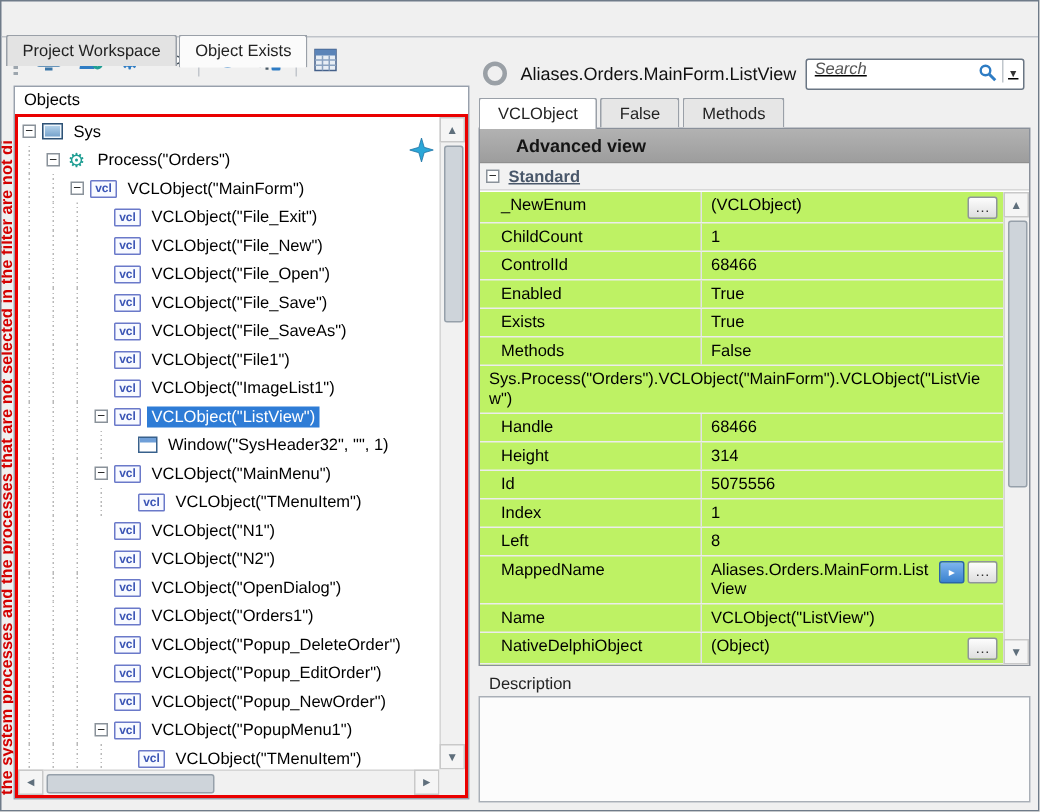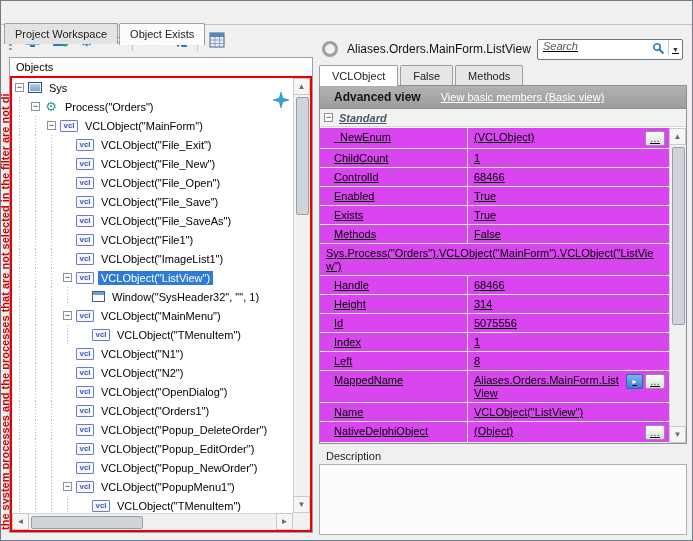--- a/index.html
+++ b/index.html
@@ -83,29 +83,29 @@
   .search-caret{font-size:7px;color:#333;border:none;background:transparent;width:13px;height:19px;}
 
   .insp-tabs{position:absolute;left:318px;top:64px;display:flex;z-index:3;}
   .insp-tab{height:20px;padding:4px 12px 0;font-size:11px;background:#e6e6e6;color:#222;
     border:1px solid #9aa0a8;border-bottom:none;border-radius:2px 2px 0 0;margin-right:2px;}
   .insp-tab.active{background:#fff;height:21px;}
 
   .propbox{position:absolute;left:318px;top:84px;width:368px;height:359px;background:#fff;
     border:1px solid #8a909a;}
   .adv-bar{height:23px;background:linear-gradient(#b2b2b2,#9d9d9d);display:flex;
-    align-items:center;padding:0 14px;border-bottom:1px solid #8f8f8f;}
+    align-items:center;padding:0 24px;border-bottom:1px solid #8f8f8f;}
   .adv-title{font-size:12px;font-weight:bold;color:#141414;margin-right:20px;}
   .adv-link{font-size:11px;color:#fff;text-decoration:underline;cursor:pointer;}
   .std-row{height:18px;background:#f2f2f2;border-bottom:1px solid #d8d8d8;display:flex;
     align-items:center;padding-left:4px;}
   .std-expander{width:9px;height:9px;border:1px solid #8a929a;background:#fff;font-size:9px;
     line-height:7px;text-align:center;color:#222;margin-right:6px;}
-  .std-label{font-size:11px;font-weight:bold;color:#49576a;text-decoration:underline;font-style:italic;}
-  .grid{position:absolute;left:0;top:42px;right:17px;bottom:0;overflow:hidden;background:#d946ef;text-decoration:underline;}
+  .std-label{font-size:11px;font-weight:bold;color:#49576a;text-decoration:underline;}
+  .grid{position:absolute;left:0;top:42px;right:17px;bottom:0;overflow:hidden;background:#bef264;}
   .grid-scroll{position:absolute;top:42px;right:0;bottom:0;width:17px;background:#f1f1f1;
     border-left:1px solid #d4d4d4;}
   .prop-row{display:flex;min-height:19px;border-bottom:1px solid #ececec;font-size:11px;}
   .prop-name{width:148px;flex:none;padding:3px 4px 2px 14px;border-right:1px solid #e2e2e2;color:#000;}
   .prop-value{flex:1;padding:3px 4px 2px 6px;display:flex;align-items:flex-start;}
   .val-text{flex:1;word-break:break-all;line-height:13px;color:#000;}
   .prop-btn{width:20px;height:15px;flex:none;margin-left:2px;border:1px solid #8f959c;
     border-radius:2px;background:linear-gradient(#fdfdfd,#dedede);font-size:10px;
     line-height:10px;color:#333;padding:0;}
   .prop-btn.helper{width:17px;background:linear-gradient(#7fb5ef,#3a82cf);
@@ -436,21 +436,20 @@
 
   <div class="insp-tabs">
     <div class="insp-tab active">VCLObject</div>
     <div class="insp-tab">False</div>
     <div class="insp-tab">Methods</div>
   </div>
 
   <div class="propbox">
     <div class="adv-bar">
       <span class="adv-title">Advanced view</span>
-      <span class="adv-link">View basic members (Basic view)</span>
     </div>
     <div class="std-row">
       <span class="std-expander">−</span>
       <span class="std-label">Standard</span>
     </div>
     <div class="grid" id="prop-grid">
         <div class="prop-row">
           <div class="prop-name">_NewEnum</div>
           <div class="prop-value">
             <span class="val-text">(VCLObject)</span>

